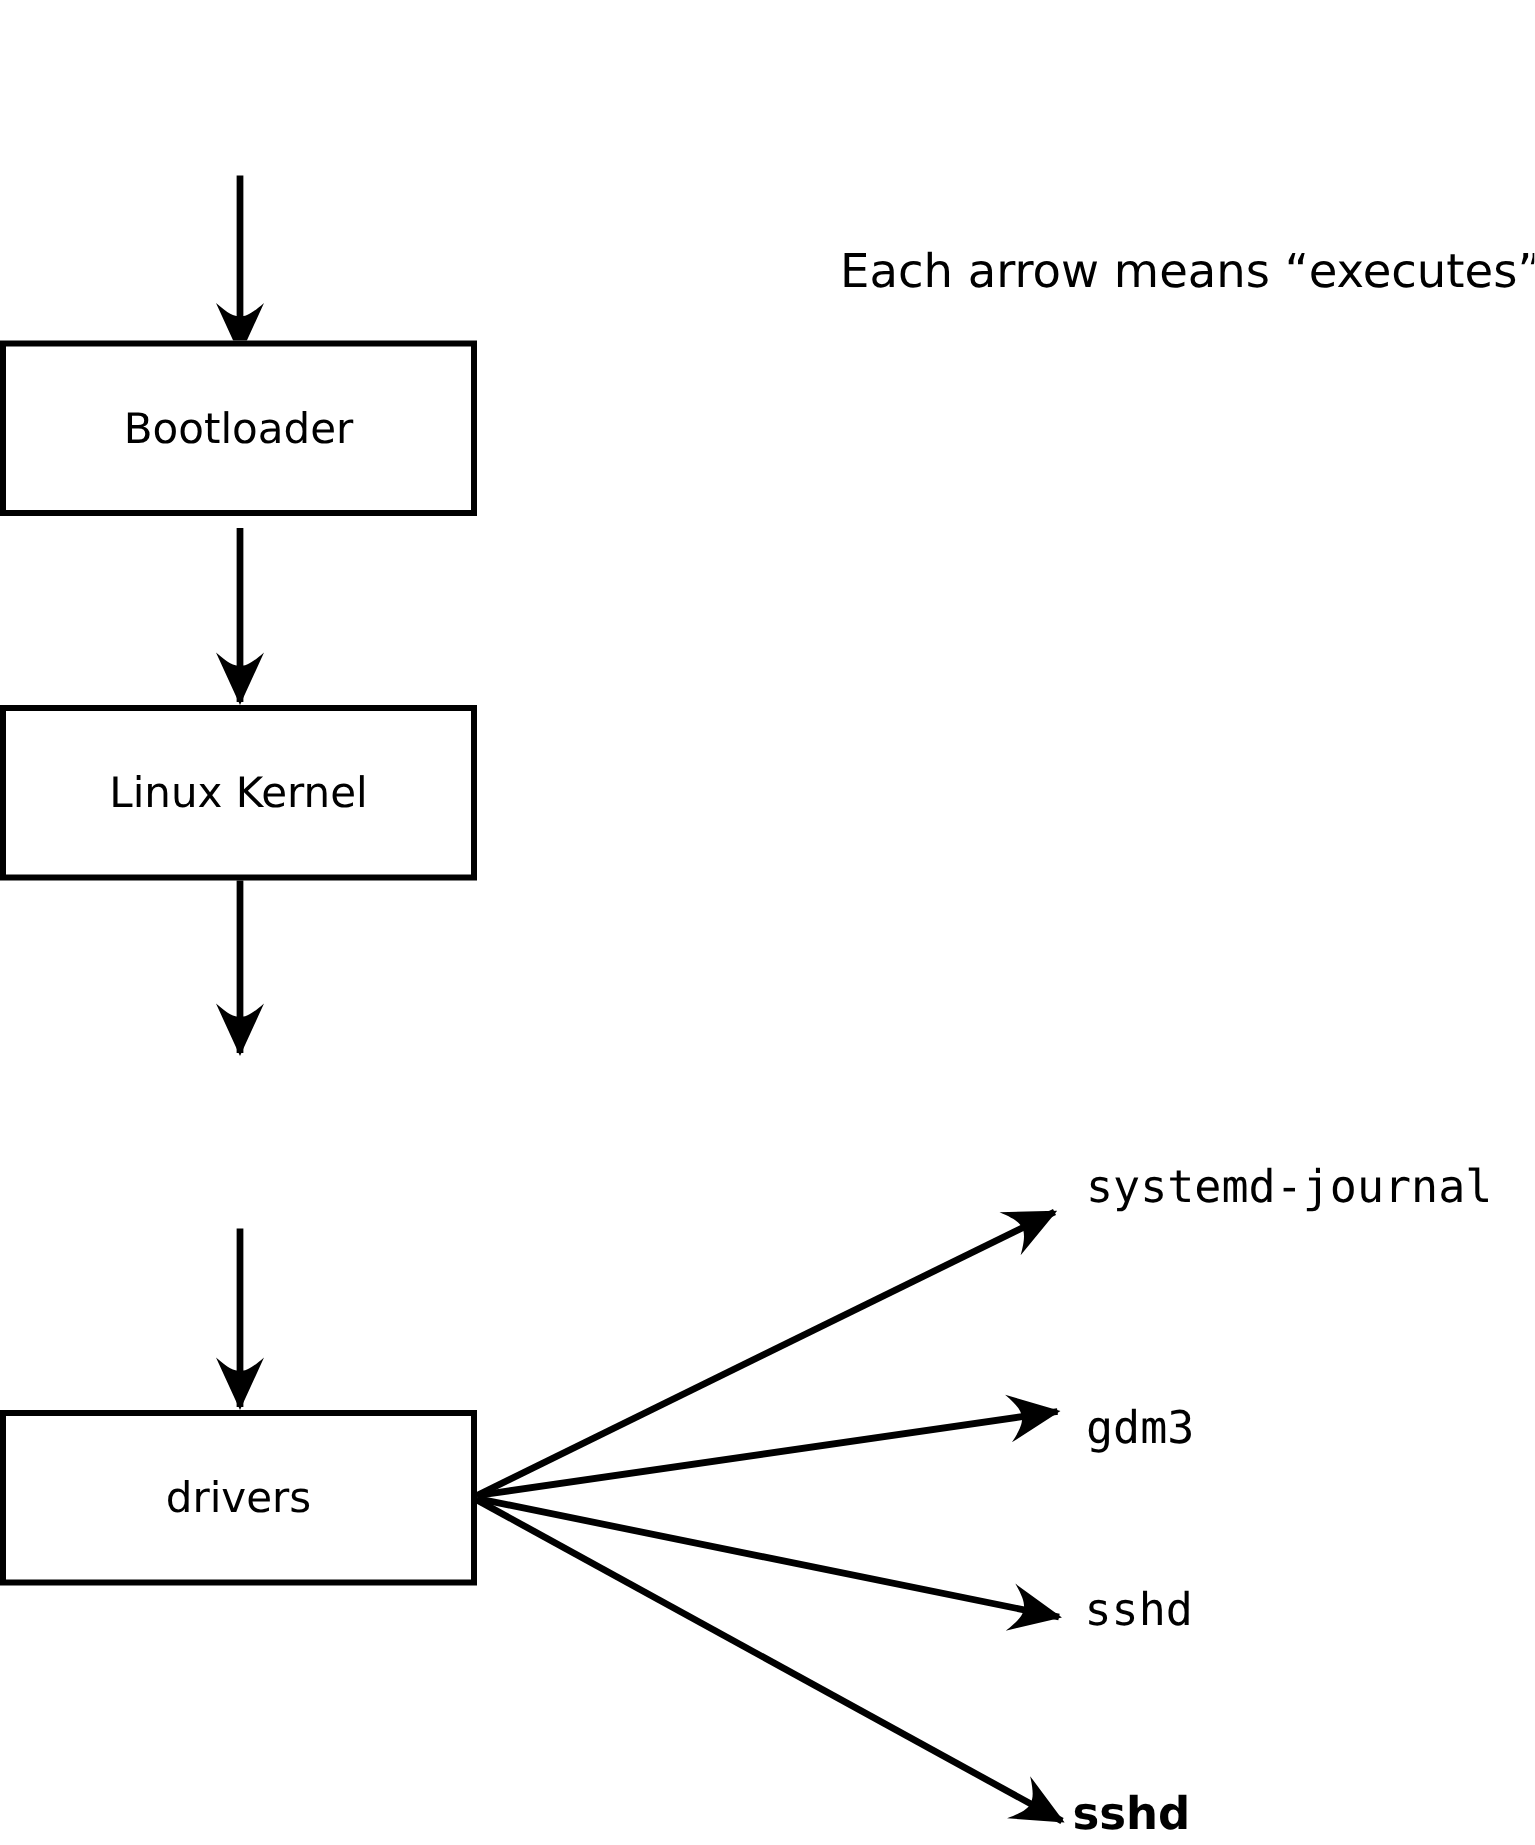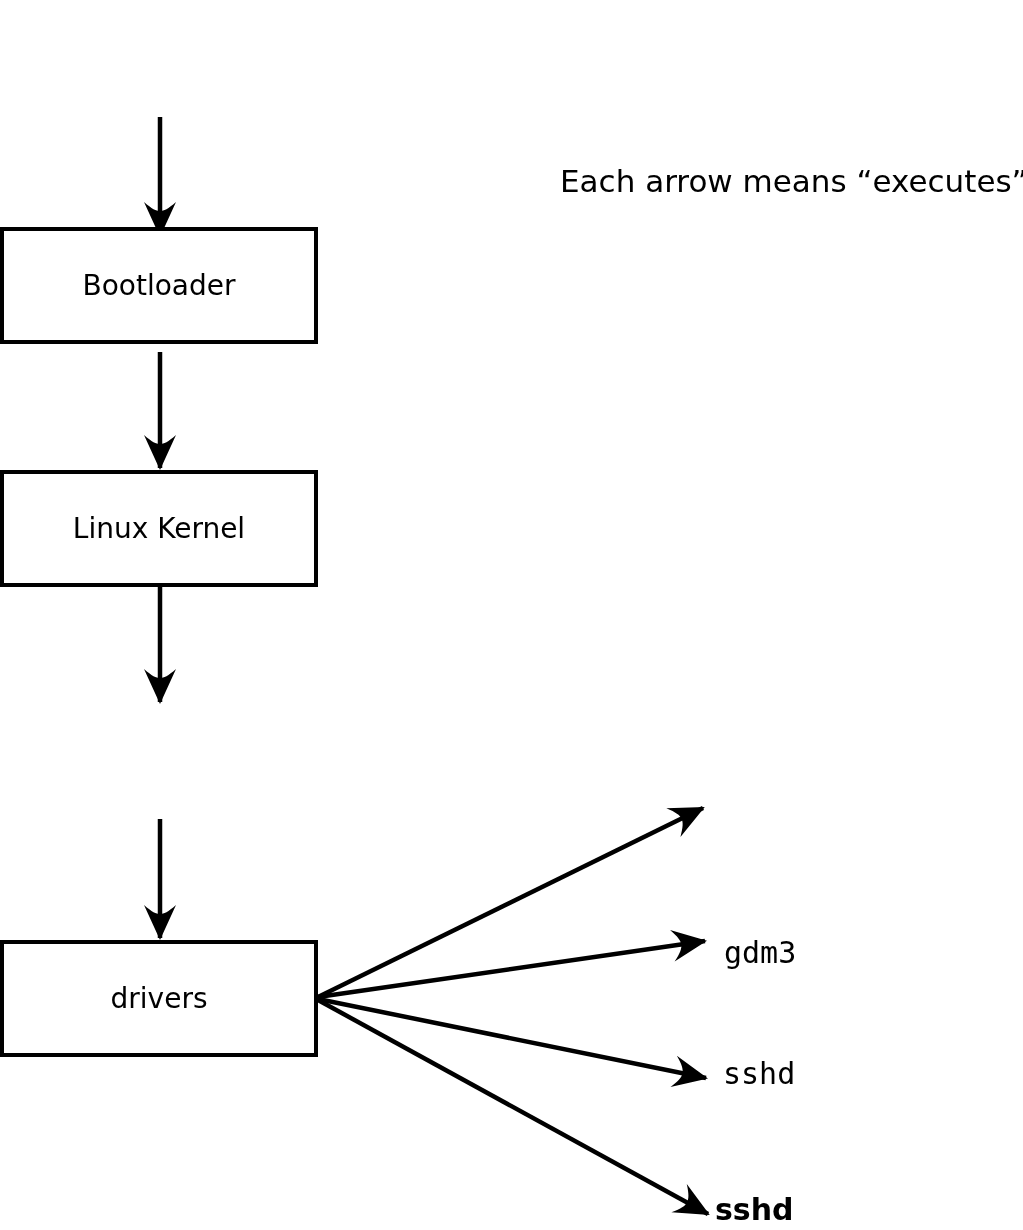--- a/index.html
+++ b/index.html
@@ -93,19 +93,20 @@
   <div class="node-box" id="box-bootloader">
     <span>Bootloader</span>
   </div>
   <div class="node-box" id="box-kernel">
     <span>Linux Kernel</span>
   </div>
   <div class="node-box" id="box-systemd">
     <span>drivers</span>
   </div>
 
+  <div class="spawn-label" id="label-systemd-journal">systemd-journal</div>
   <div class="spawn-label" id="label-gdm3">gdm3</div>
   <div class="spawn-label" id="label-getty">sshd</div>
   <div class="spawn-label" id="label-sshd">sshd</div>
 
   <div id="note">Each arrow means “executes”.</div>
 
 </div>
 
 </body></html>

